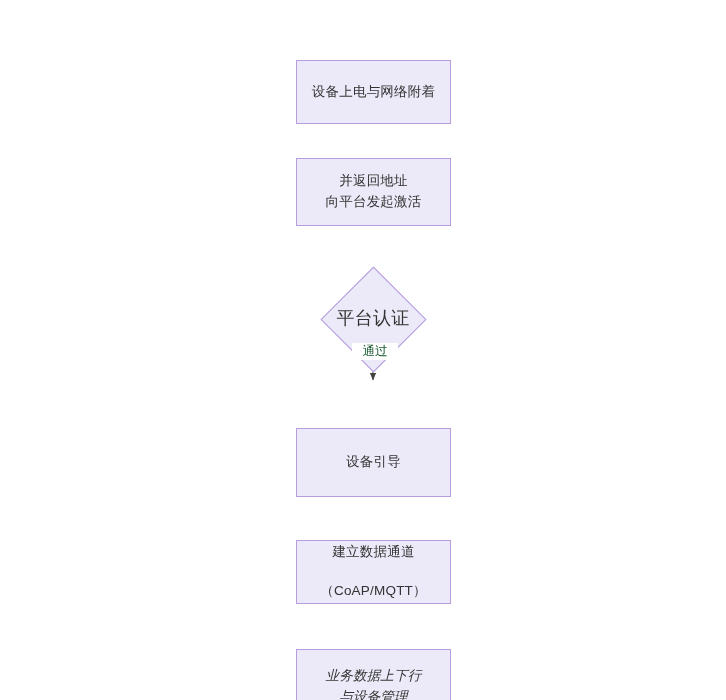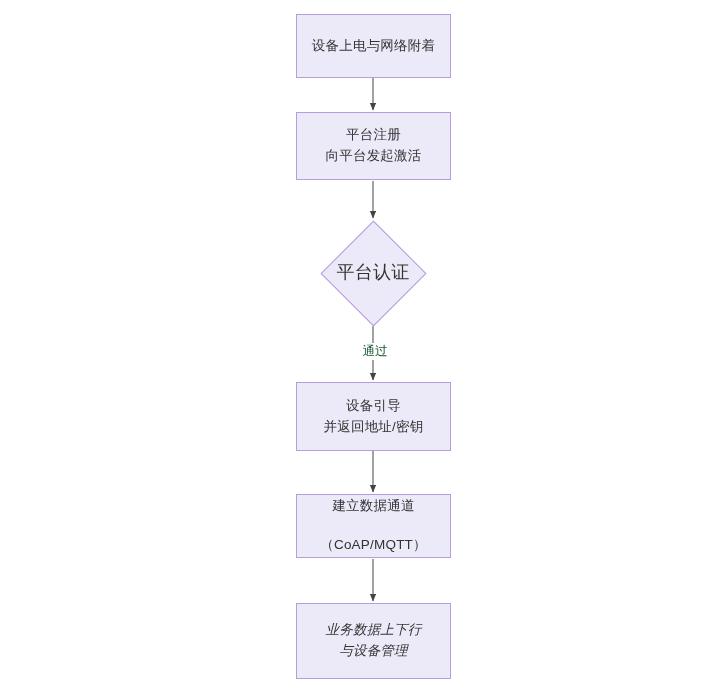--- a/index.html
+++ b/index.html
@@ -26,20 +26,21 @@
     box-sizing: border-box;
     display: flex;
     flex-direction: column;
     align-items: center;
     justify-content: center;
     text-align: center;
     color: #333333;
     font-size: 13.5px;
     line-height: 1.55;
     letter-spacing: 0.2px;
+    margin-top: 46px;
   }
   .node.process {
     width: 155px;
     left: 296px;
     background: #eceaf8;
     border: 1.4px solid #b79ce0;
   }
   .node .line {
     display: block;
     white-space: nowrap;
@@ -105,36 +106,35 @@
     <line x1="373" y1="451" x2="373" y2="492"></line>
     <line x1="373" y1="559" x2="373" y2="601"></line>
   </g>
 </svg>
 
 <div class="node process" style="top:14px; height:64px;">
   <span class="line">设备上电与网络附着</span>
 </div>
 
 <div class="node process" style="top:112px; height:68px;">
-  <span class="line">平台注册</span>
+  <span class="line">并返回地址</span>
   <span class="line">向平台发起激活</span>
 </div>
 
 <div class="node decision" style="top:220px;">
   <span class="diamond-shape">
     <span class="face"></span>
   </span>
   <span class="diamond-label">平台认证</span>
 </div>
 
 <div class="edge-label" style="left:352px; top:343px; width:42px;">通过</div>
 
 <div class="node process" style="top:382px; height:69px;">
   <span class="line">设备引导</span>
-  <span class="line">并返回地址/密钥</span>
 </div>
 
 <div class="node process" style="top:494px; height:64px;gap:18px;">
   <span class="line">建立数据通道</span>
   <span class="line">（CoAP/MQTT）</span>
 </div>
 
 <div class="node process" style="top:603px; height:76px;font-style:italic;">
   <span class="line">业务数据上下行</span>
   <span class="line">与设备管理</span>

